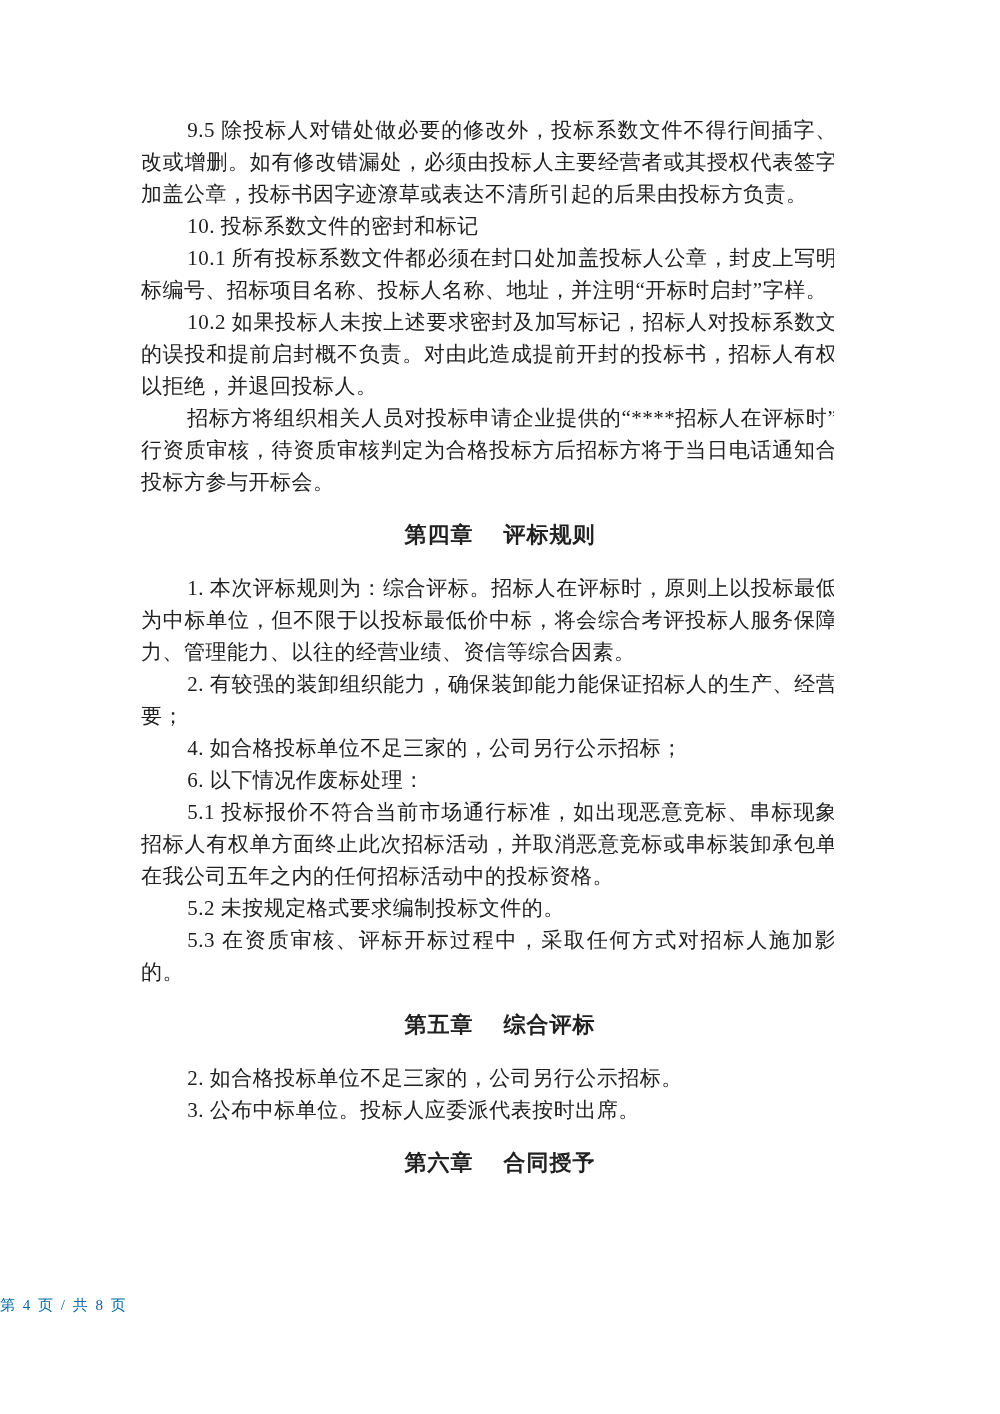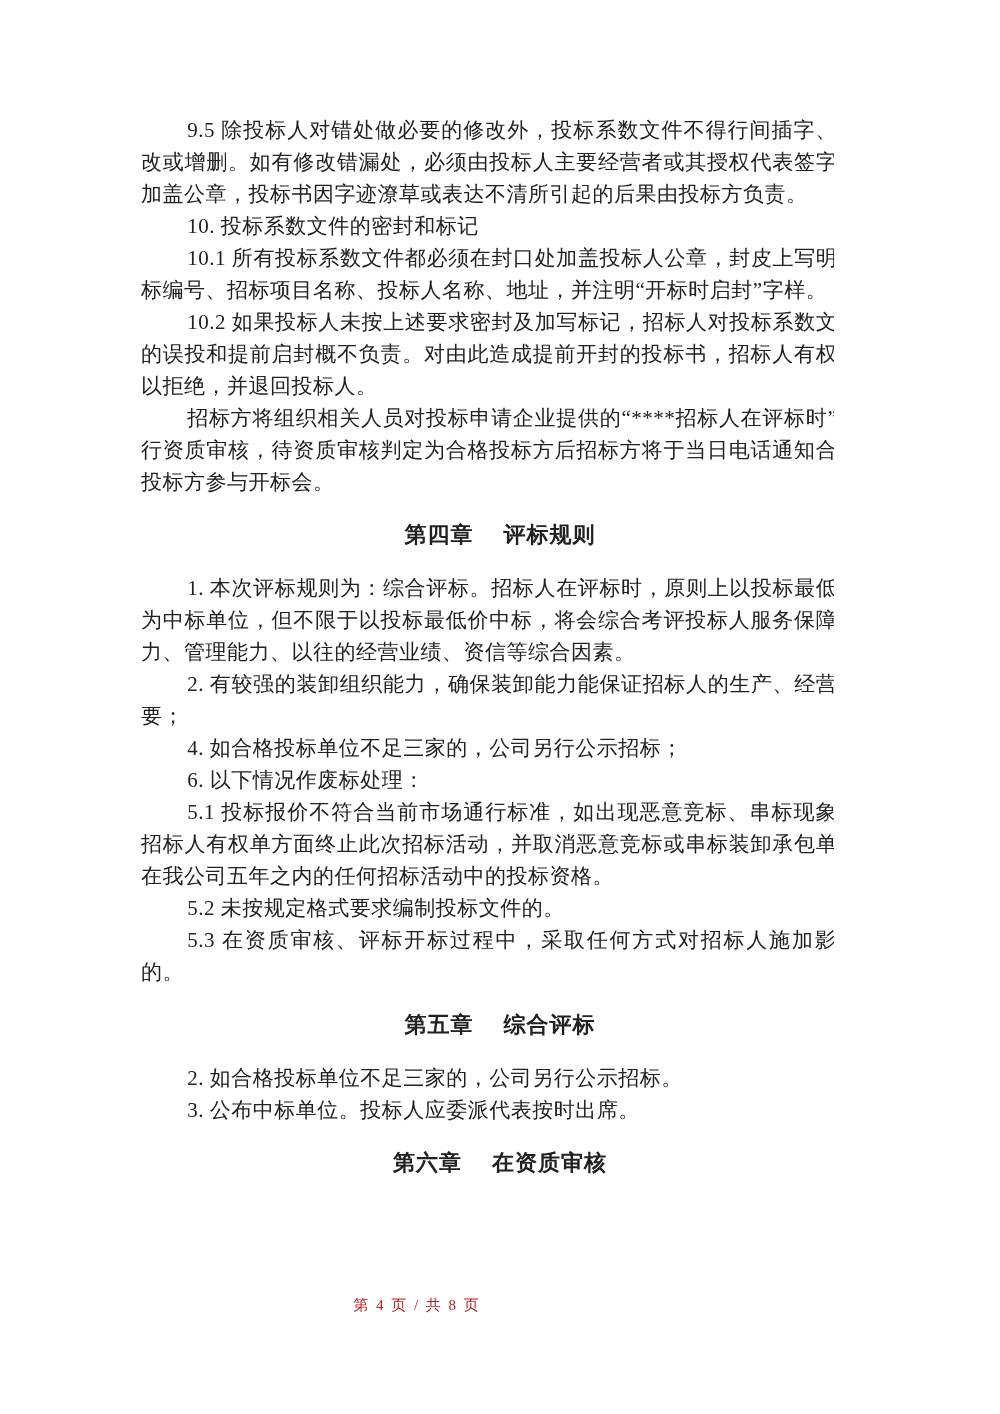--- a/index.html
+++ b/index.html
@@ -39,24 +39,23 @@
     letter-spacing: 1px;
   }
   h2.chapter .ch-no {
     margin-right: 30px;
   }
   .footer {
     position: absolute;
     top: 1296px;
     left: 0;
     width: 100%;
-    text-align: center;
     font-size: 15px;
     letter-spacing: 2px;
-    color: #b91c1c;
+    color: #0369a1;
   }
 </style>
 </head>
 <body>
 
 <div class="page">
   <div class="content">
 
     <p class="para">9.5 除投标人对错处做必要的修改外，投标系数文件不得行间插字、涂改或增删。如有修改错漏处，必须由投标人主要经营者或其授权代表签字并加盖公章，投标书因字迹潦草或表达不清所引起的后果由投标方负责。</p>
     <p class="para">10. 投标系数文件的密封和标记</p>
@@ -79,19 +78,19 @@
     <p class="para">5.3 在资质审核、评标开标过程中，采取任何方式对招标人施加影响的。</p>
 
     <h2 class="chapter">
       <span class="ch-no">第五章</span><span class="ch-title">综合评标</span>
     </h2>
 
     <p class="para">2. 如合格投标单位不足三家的，公司另行公示招标。</p>
     <p class="para">3. 公布中标单位。投标人应委派代表按时出席。</p>
 
     <h2 class="chapter">
-      <span class="ch-no">第六章</span><span class="ch-title">在资质审核</span>
+      <span class="ch-no">第六章</span><span class="ch-title">合同授予</span>
     </h2>
 
   </div>
 
   <div class="footer">第 4 页 / 共 8 页</div>
 </div>
 
 </body></html>

